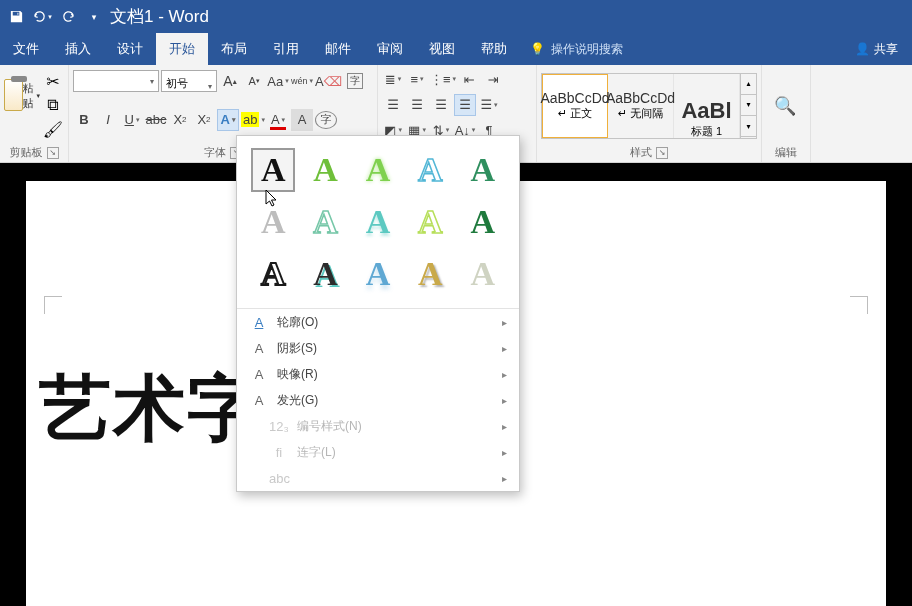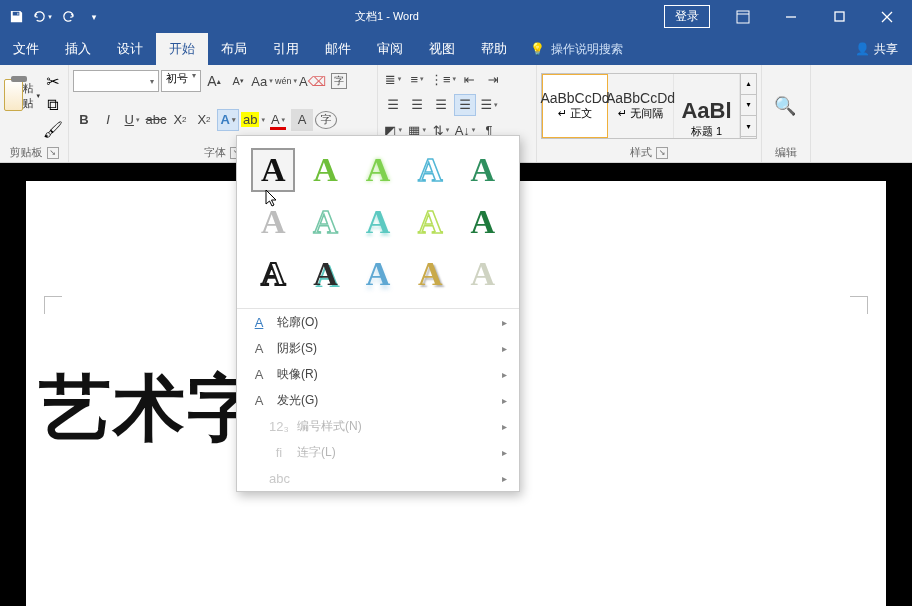--- a/index.html
+++ b/index.html
@@ -1,21 +1,21 @@
 <!DOCTYPE html>
 <html><head>
 <meta charset="utf-8">
 <style>
 * { margin: 0; padding: 0; box-sizing: border-box; font-family: "Microsoft YaHei", "Segoe UI", sans-serif; }
 body { background: #fff; width: 912px; height: 606px; overflow: hidden; position: relative; }
 
 .titlebar { height: 33px; background: #2b579a; display: flex; align-items: center; color: #fff; font-size: 12px; }
 .tb-qat { display: flex; align-items: center; gap: 2px; padding: 0 4px; }
 .tb-qat-btn { width: 24px; height: 24px; display: flex; align-items: center; justify-content: center; cursor: pointer; }
-.tb-title { flex: 1; text-align: center; font-size: 11px; }
+.tb-title { flex: 1; text-align: left; font-size: 17px; }
 .tb-right { display: flex; align-items: center; gap: 2px; padding-right: 2px; }
 .tb-login { border: 1px solid #fff; padding: 2px 10px; font-size: 12px; margin-right: 8px; }
 .tb-sysbtn { width: 46px; height: 30px; display: flex; align-items: center; justify-content: center; cursor: pointer; }
 
 .ribbon-tabs { height: 32px; background: #2b579a; display: flex; align-items: stretch; color: #fff; font-size: 13px; }
 .rt-tab { padding: 0 13px; display: flex; align-items: center; cursor: pointer; }
 .rt-tab.active { background: #f3f3f3; color: #2b579a; }
 .rt-spacer { flex: 1; }
 .rt-tell { display: flex; align-items: center; gap: 6px; padding: 0 10px; color: #cfe0f6; font-size: 12px; }
 .rt-share { display: flex; align-items: center; gap: 4px; padding: 0 14px; font-size: 12px; }
@@ -28,21 +28,21 @@
 
 .clip-col { display: flex; flex-direction: column; align-items: center; }
 .paste-big { width: 36px; height: 56px; display: flex; flex-direction: row; align-items: center; justify-content: center; cursor: pointer; font-size: 11px; color: #333; }
 .paste-icon { width: 28px; height: 32px; background: linear-gradient(#fff,#f9e9c8); border: 1px solid #c9a94a; border-radius: 2px; position: relative; margin-bottom: 2px; }
 .paste-icon::before { content:""; position:absolute; top:-4px; left:6px; width:16px; height:6px; background:#888; border-radius:2px; }
 .clip-mini { width: 22px; height: 22px; display:flex; align-items:center; justify-content:center; cursor:pointer; }
 
 .font-group .rgroup-body { flex-wrap: wrap; width: 300px; }
 .font-row { display:flex; align-items:center; gap:2px; width:100%; height:26px; }
 .font-name { width: 86px; height:22px; border:1px solid #ababab; background:#fff; font-size:11px; padding:0 4px; display:flex; align-items:center; justify-content:space-between; }
-.font-size { width: 40px; height:22px; border:1px solid #ababab; background:#fff; font-size:11px; padding:0 4px; display:flex; align-items:flex-start; justify-content:space-between; }
+.font-size { width: 56px; height:22px; border:1px solid #ababab; background:#fff; font-size:11px; padding:0 4px; display:flex; align-items:flex-end; justify-content:space-between; }
 .icbtn { min-width:22px; height:22px; display:flex; align-items:center; justify-content:center; cursor:pointer; font-size:13px; color:#444; position:relative; }
 .icbtn.split::after { content:"▾"; font-size:7px; margin-left:2px; color:#666; }
 .icbtn.circled { border:1px solid #888; border-radius:50%; width:18px; height:18px; font-size:11px; }
 .hl-mark { background: #ffff00; padding:0 2px; }
 .txteffect-btn { border:1px solid #a8c6e8; background:#d6e6f7; padding:0 2px; }
 .underbar { position:absolute; bottom:1px; left:3px; right:3px; height:3px; }
 
 .para-group .rgroup-body { flex-wrap:wrap; width:150px; }
 .para-row { display:flex; gap:2px; width:100%; height:22px; }
 
@@ -96,44 +96,20 @@
         <span style="font-size:7px;margin-left:1px">▾</span>
       </div>
     <div class="tb-qat-btn">
         <svg width="15" height="15" viewBox="0 0 16 16">
           <path fill="none" stroke="#fff" stroke-width="1.4" d="M13 8a5 5 0 1 0-2 4M13 8l-2-3M13 8l-3 1"></path>
         </svg>
       </div>
     <div class="tb-qat-btn" style="font-size:9px">▾</div>
   </div>
   <div class="tb-title">文档1  -  Word</div>
-  <div class="tb-right">
-    <div class="tb-login">登录</div>
-    <div class="tb-sysbtn">
-        <svg width="14" height="14" viewBox="0 0 14 14">
-          <rect x="1" y="1" width="12" height="12" fill="none" stroke="#fff"></rect>
-          <path stroke="#fff" d="M1 4h12"></path>
-        </svg>
-      </div>
-    <div class="tb-sysbtn">
-        <svg width="12" height="12">
-          <path stroke="#fff" stroke-width="1.3" d="M1 6h10"></path>
-        </svg>
-      </div>
-    <div class="tb-sysbtn">
-        <svg width="11" height="11">
-          <rect x="1" y="1" width="9" height="9" fill="none" stroke="#fff" stroke-width="1.3"></rect>
-        </svg>
-      </div>
-    <div class="tb-sysbtn">
-        <svg width="12" height="12">
-          <path stroke="#fff" stroke-width="1.3" d="M1 1l10 10M11 1L1 11"></path>
-        </svg>
-      </div>
-  </div>
 </div>
 
 <div class="ribbon-tabs">
   <div class="rt-tab">文件</div>
   <div class="rt-tab">插入</div>
   <div class="rt-tab">设计</div>
   <div class="rt-tab active">开始</div>
   <div class="rt-tab">布局</div>
   <div class="rt-tab">引用</div>
   <div class="rt-tab">邮件</div>

